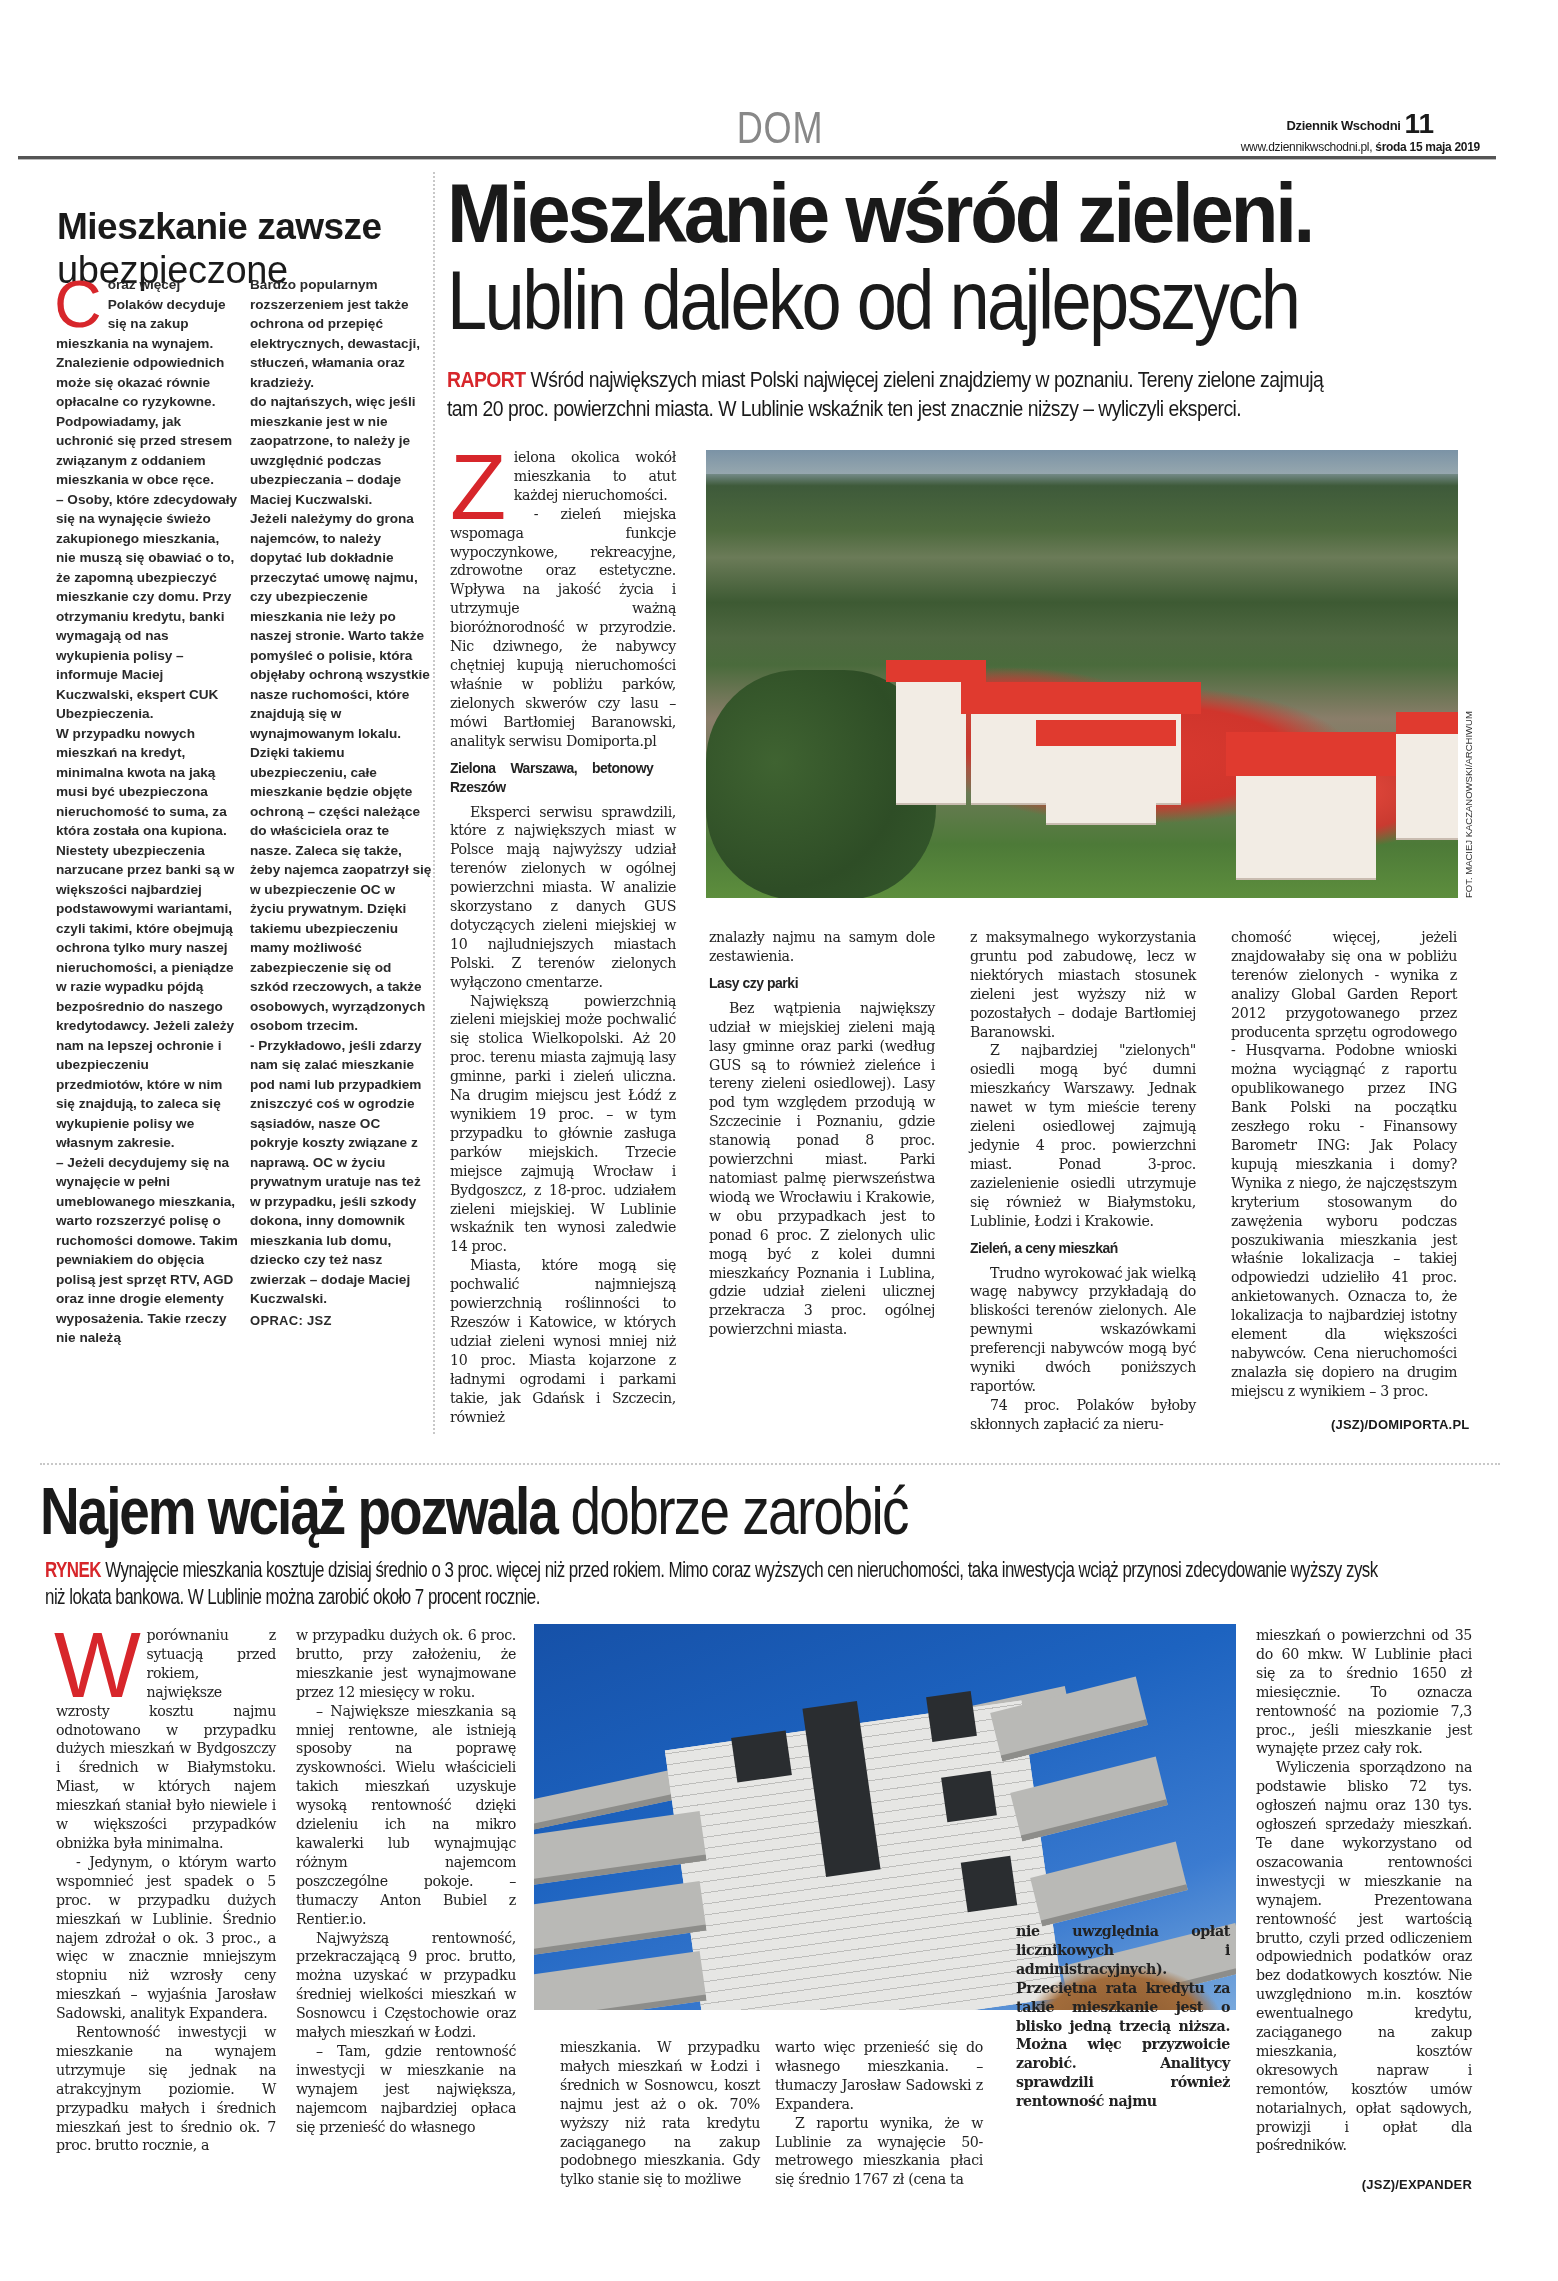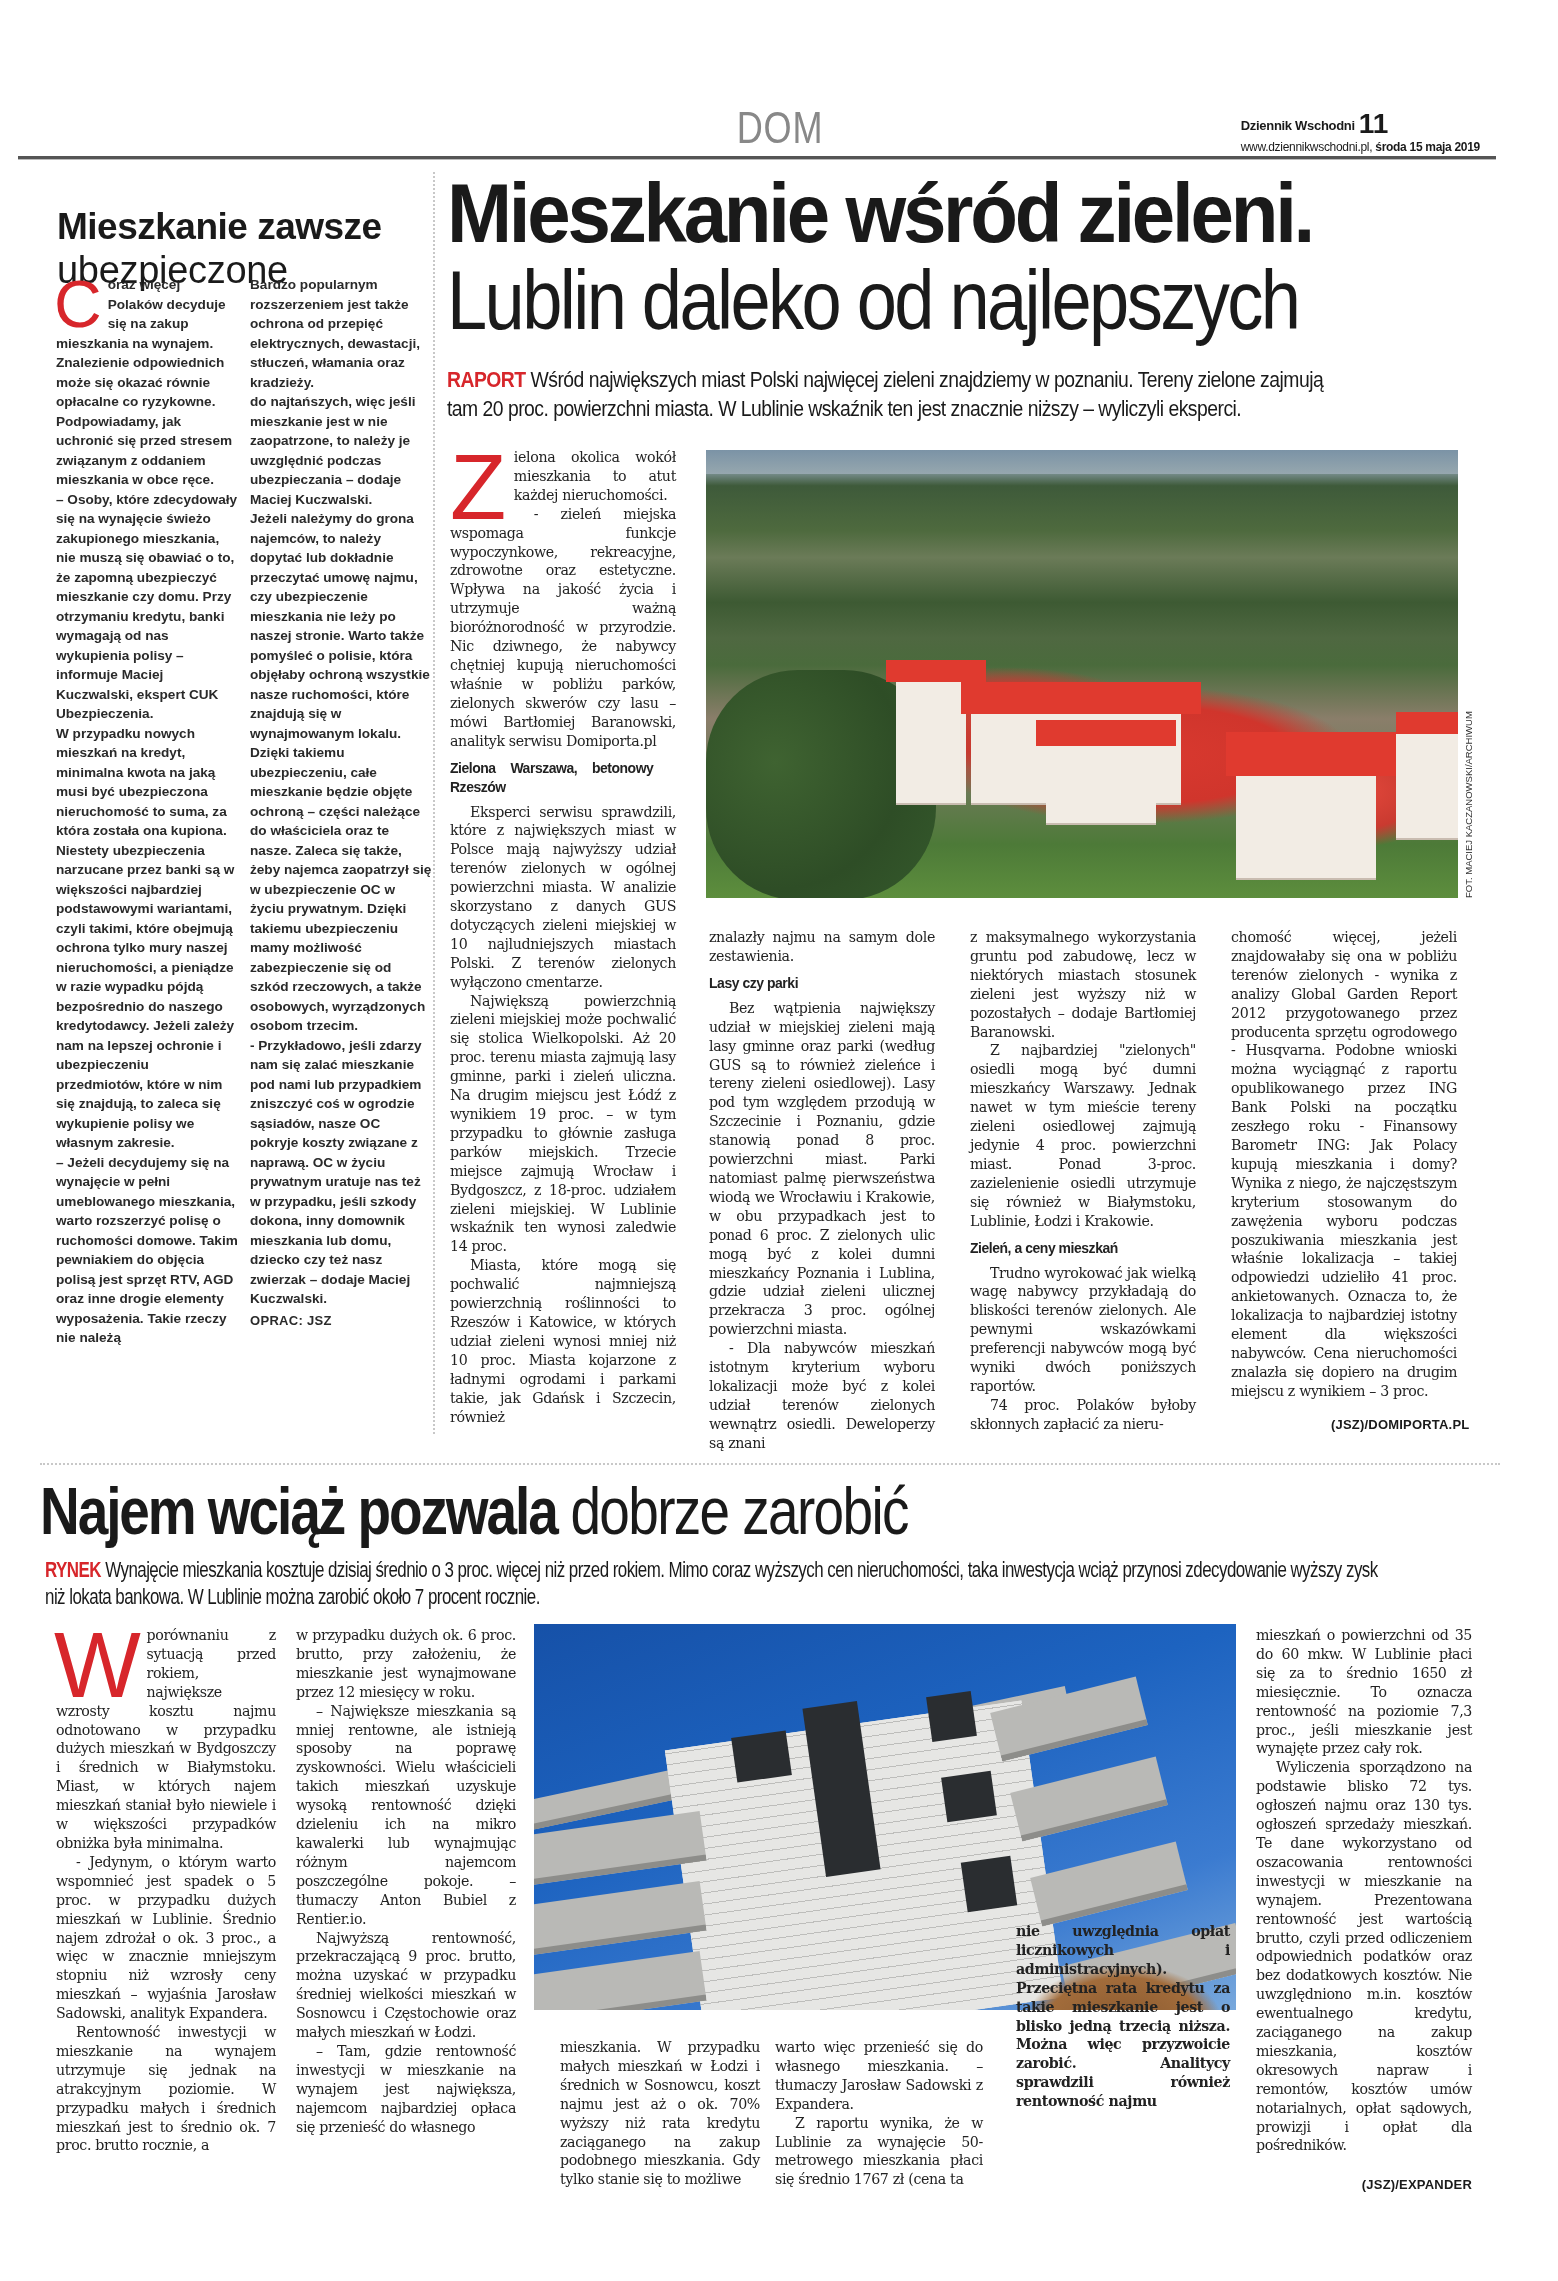--- a/index.html
+++ b/index.html
@@ -1,21 +1,21 @@
 <!DOCTYPE html>
 <html><head>
 <meta charset="utf-8">
 <style>
   html, body { margin:0; padding:0; background:#fff; }
   body { width:1558px; height:2281px; position:relative; overflow:hidden; color:#1a1a1a; }
   .abs { position:absolute; }
 
   
   #section-title { left:640px; top:103px; width:280px; text-align:center; font-family:"Liberation Sans", sans-serif; font-weight:300; font-size:44px; color:#888; letter-spacing:1px; transform:scaleX(0.82); transform-origin:center top; }
-  #masthead { right:78px; top:108px; text-align:left; font-family:"Liberation Sans", sans-serif; }
+  #masthead { right:78px; top:108px; text-align:center; font-family:"Liberation Sans", sans-serif; }
   #masthead .brand { font-size:13px; font-weight:bold; letter-spacing:-0.3px; }
   #masthead .pagenum { font-size:28px; font-weight:bold; margin-left:4px; vertical-align:-3px; }
   #masthead .sub { font-size:12px; letter-spacing:-0.3px; }
   #masthead .sub b { font-weight:bold; }
   #header-rule { left:18px; top:156px; width:1478px; height:3px; background:#555; }
   #header-rule2 { left:18px; top:159px; width:1478px; height:1px; background:#bbb; }
 
   
   #side-title { left:57px; top:172px; width:360px; }
   #side-title .bold { font-family:"Liberation Sans", sans-serif; font-weight:bold; font-size:37px; line-height:42px; letter-spacing:-0.5px; display:block;margin-top:34px; }
@@ -158,21 +158,20 @@
   <div class="roof" style="left:520px;top:282px;width:175px;height:44px;"></div>
   <div class="bldg" style="left:690px;top:280px;width:62px;height:110px;"></div>
   <div class="roof" style="left:690px;top:262px;width:62px;height:22px;"></div>
 </div>
 <div class="abs" id="photo-credit-1">FOT. MACIEJ KACZANOWSKI/ARCHIWUM</div>
 
 <div class="abs serif-col" id="m-col-2">
   <p class="noind">znalazły najmu na samym dole zestawienia.</p>
   <h4>Lasy czy parki</h4>
   <p>Bez wątpienia największy udział w miejskiej zieleni mają lasy gminne oraz parki (według GUS są to również zieleńce i tereny zieleni osiedlowej). Lasy pod tym względem przodują w Szczecinie i Poznaniu, gdzie stanowią ponad 8 proc. powierzchni miast. Parki natomiast palmę pierwszeństwa wiodą we Wrocławiu i Krakowie, w obu przypadkach jest to ponad 6 proc. Z zielonych ulic mogą być z kolei dumni mieszkańcy Poznania i Lublina, gdzie udział zieleni ulicznej przekracza 3 proc. ogólnej powierzchni miasta.</p>
-  <p>- Dla nabywców mieszkań istotnym kryterium wyboru lokalizacji może być z kolei udział terenów zielonych wewnątrz osiedli. Deweloperzy są znani</p>
 </div>
 
 <div class="abs serif-col" id="m-col-3">
   <p class="noind">z maksymalnego wykorzystania gruntu pod zabudowę, lecz w niektórych miastach stosunek zieleni jest wyższy niż w pozostałych – dodaje Bartłomiej Baranowski.</p>
   <p>Z najbardziej "zielonych" osiedli mogą być dumni mieszkańcy Warszawy. Jednak nawet w tym mieście tereny zieleni osiedlowej zajmują jedynie 4 proc. powierzchni miast. Ponad 3-proc. zazielenienie osiedli utrzymuje się również w Białymstoku, Lublinie, Łodzi i Krakowie.</p>
   <h4>Zieleń, a ceny mieszkań</h4>
   <p>Trudno wyrokować jak wielką wagę nabywcy przykładają do bliskości terenów zielonych. Ale pewnymi wskazówkami preferencji nabywców mogą być wyniki dwóch poniższych raportów.</p>
   <p>74 proc. Polaków byłoby skłonnych zapłacić za nieru-</p>
 </div>
 

